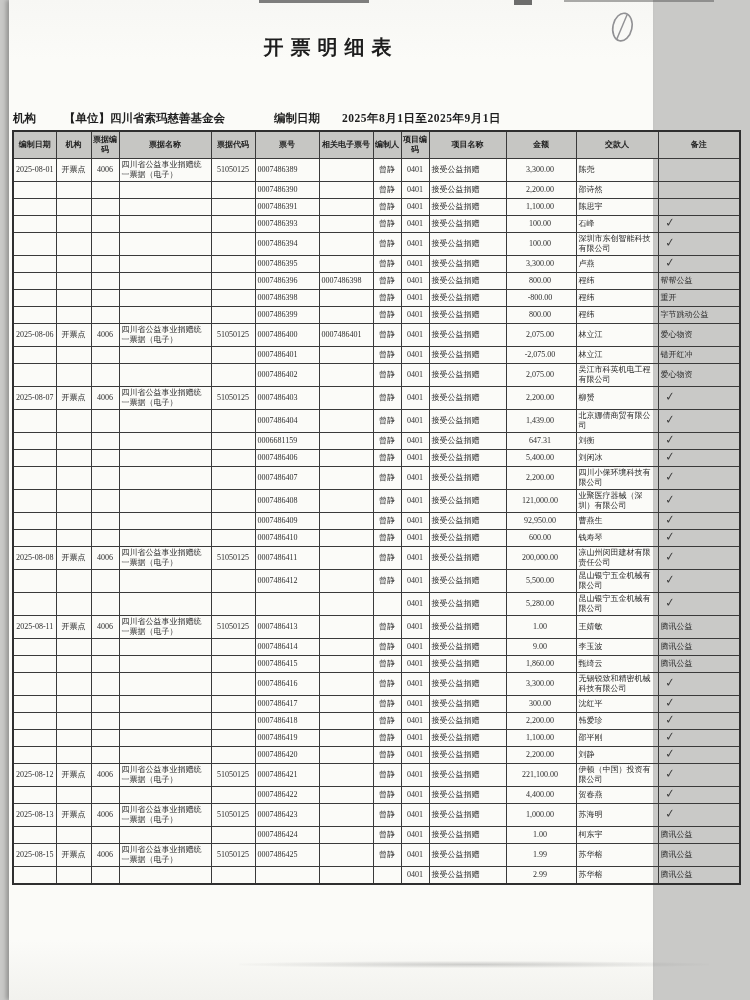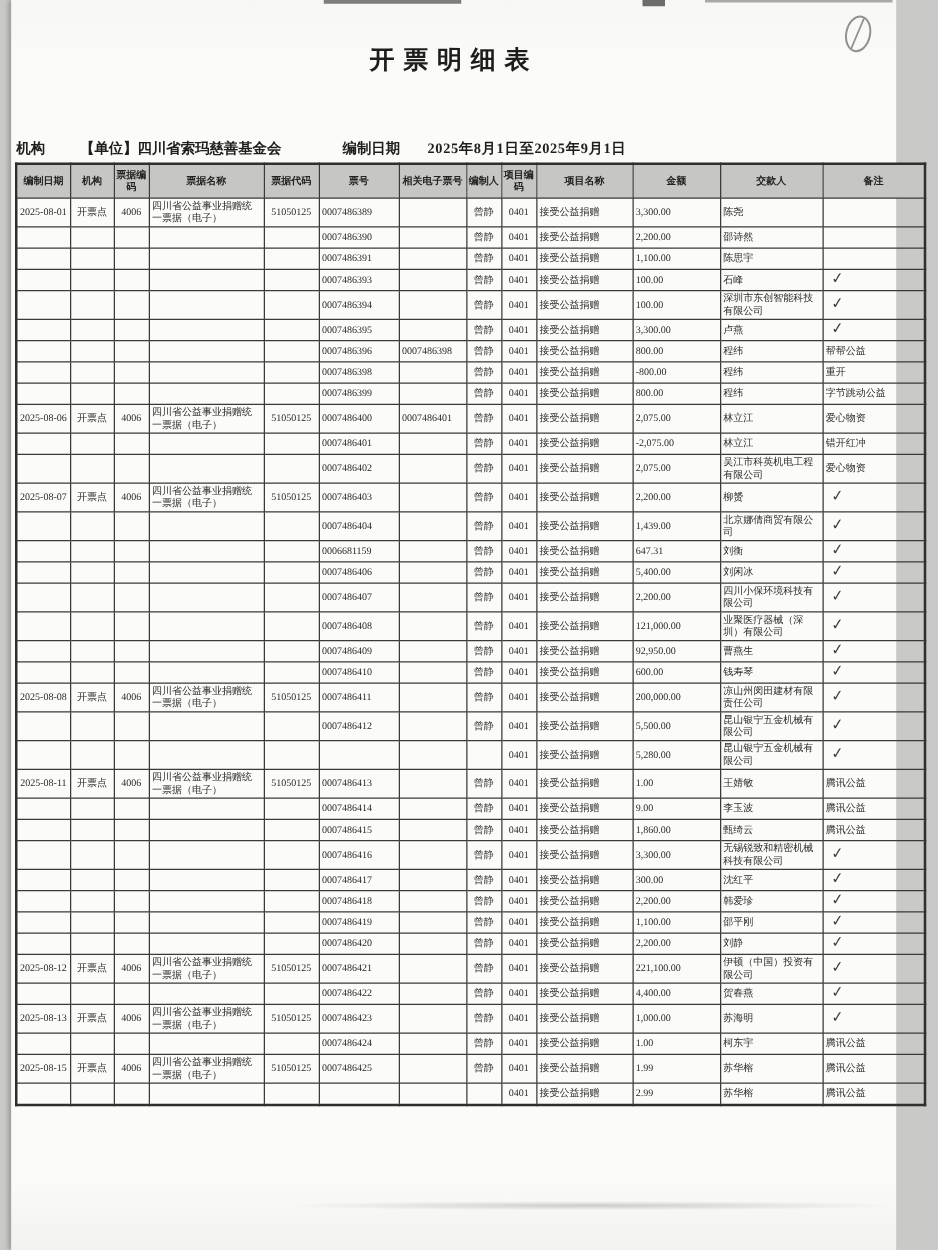--- a/index.html
+++ b/index.html
@@ -3,21 +3,21 @@
 <meta charset="utf-8">
 <style>
   html,body{margin:0;padding:0;}
   body{
     width:750px;height:1000px;
     background:#c9c9c7;
     font-family:"Liberation Serif","DejaVu Serif",serif;
     position:relative;overflow:hidden;
   }
   .page{
-    position:absolute;left:9px;top:0;width:708px;height:1000px;
+    position:absolute;left:9px;top:0;width:644px;height:1000px;
     background:linear-gradient(180deg,#f7f7f4 0%,#fbfbf8 6%,#fbfbf8 94%,#f2f2ee 100%);
     box-shadow:-3px 0 4px rgba(0,0,0,.25);
   }
   
   .artifact{position:absolute;background:#4a4a4a;}
   .a1{left:250px;top:0;width:110px;height:3px;opacity:.7;}
   .a2{left:505px;top:0;width:18px;height:5px;opacity:.8;}
   .a3{left:555px;top:0;width:150px;height:2px;opacity:.45;}
   .bottom-smudge{
     position:absolute;left:230px;top:961px;width:470px;height:7px;
@@ -52,21 +52,21 @@
     vertical-align:middle;
   }
   thead th{
     background:#c6c6c3;
     font-weight:bold;text-align:center;color:#222;
     height:24px;padding:1px 1px;
   }
   tbody td{height:14px;}
   td.al-c{text-align:center;}
   td.al-l{text-align:left;}
-  td.al-r{text-align:left;padding-right:4px;}
+  td.al-r{text-align:center;padding-right:4px;}
   .check{
     font-size:12px;line-height:10px;color:#3f3f3f;
     display:inline-block;transform:rotate(-6deg) translateX(4px);
     font-family:"DejaVu Sans",sans-serif;
   }
 </style>
 </head>
 <body>
 
 <div class="page">

